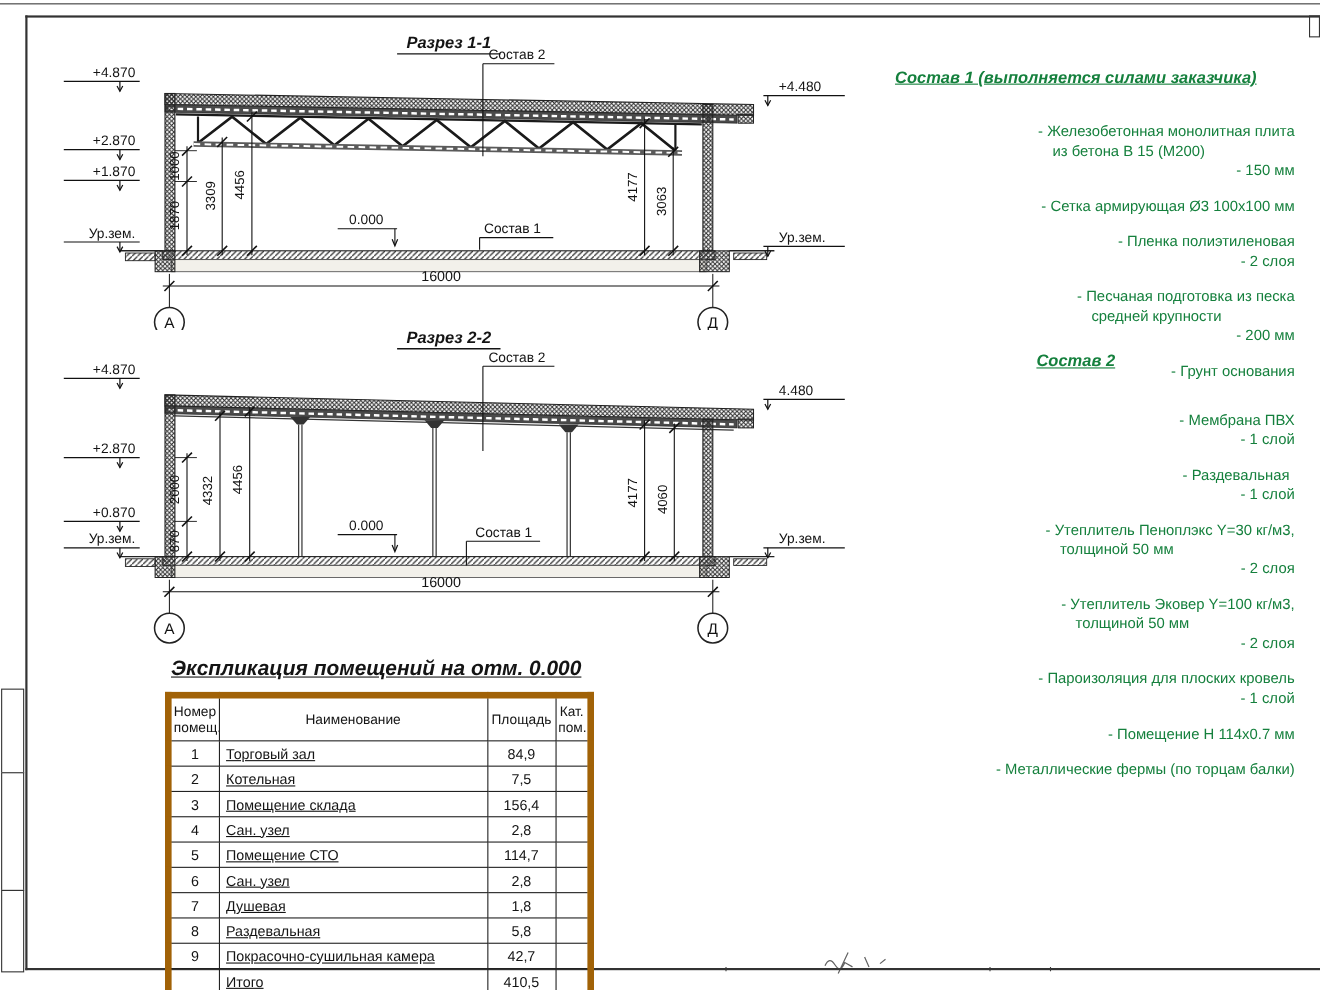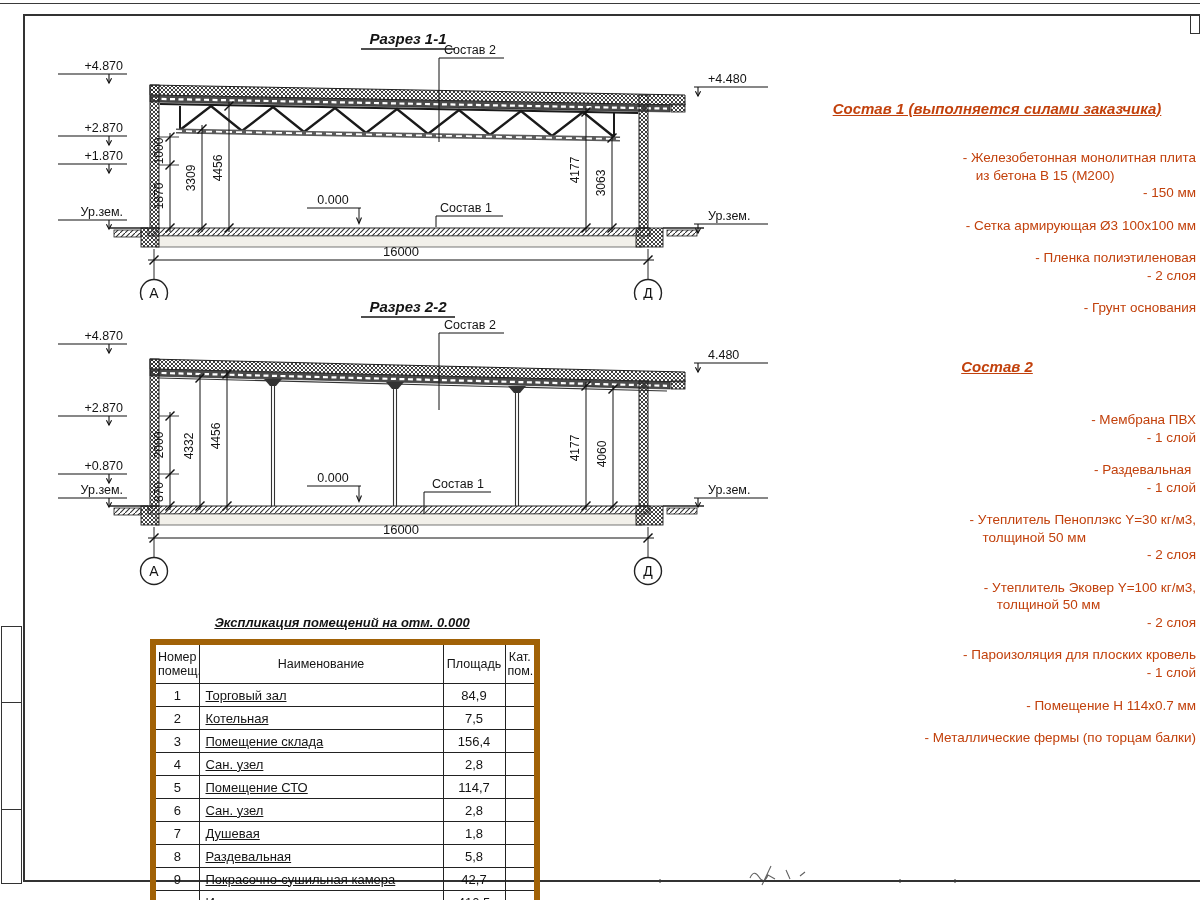--- a/index.html
+++ b/index.html
@@ -22,32 +22,32 @@
   #sec1{top:28px;}
   #sec2{top:298px;}
   svg text{font-family:"Liberation Sans",sans-serif;fill:#141414;}
   .ttl{font-size:15px;font-weight:bold;font-style:italic;}
   .dim{font-size:12px;}
   .elev{font-size:12.5px;}
   .lbl{font-size:12.5px;}
   .axis{font-size:14px;}
 
   
-  .panel{position:absolute;left:798px;width:398px;font-size:13.5px;color:#c2410c;margin-top:38px;}
+  .panel{position:absolute;left:779px;width:398px;font-size:13.5px;color:#15803d;}
   #panel1{top:62px;}
   #panel2{top:320px;}
   .panel-title{text-align:center;font-style:italic;font-weight:bold;font-size:15px;text-decoration:underline;margin-bottom:32px;}
   #panel2 .panel-title{margin-bottom:36px;}
   .mat-row{display:flex;align-items:flex-end;margin-bottom:15px;line-height:1.3;flex-direction:column;}
   .mat-text{padding-left:13px;text-indent:-13px;white-space:pre-line;flex:1;}
   .mat-val{white-space:nowrap;margin-left:6px;}
 
   
   #expl{position:absolute;left:150px;top:598px;width:384px;}
-  #expl-title{text-align:center;font-style:italic;font-weight:bold;font-size:13px;text-decoration:underline;margin-bottom:9px;margin-top:17px;}
+  #expl-title{text-align:center;font-style:italic;font-weight:bold;font-size:19px;text-decoration:underline;margin-bottom:9px;}
   #room-table{border-collapse:collapse;width:384px;font-size:13px;border:6px solid #a16207;table-layout:fixed;}
   #room-table th,#room-table td{border:1.4px solid #222;padding:1px 6px;height:20px;overflow:hidden;}
   #room-table th{font-weight:normal;white-space:pre-line;text-align:center;vertical-align:middle;font-size:12.5px;line-height:1.15;height:36px;padding:1px 2px;}
   #room-table td:nth-child(1),#room-table td:nth-child(3){text-align:center;}
   #room-table td:nth-child(2){text-align:left;text-decoration:underline;}
 
   #signature{position:absolute;left:650px;top:856px;}
 </style>
 </head>
 <body>
@@ -351,20 +351,25 @@
       </div>
       <div class="mat-row">
         <span class="mat-text">- Сетка армирующая Ø3 100х100 мм</span>
         <span class="mat-val"></span>
       </div>
       <div class="mat-row">
         <span class="mat-text">- Пленка полиэтиленовая</span>
         <span class="mat-val">-  2 слоя</span>
       </div>
       <div class="mat-row">
+        <span class="mat-text">- Песчаная подготовка из песка
+средней крупности</span>
+        <span class="mat-val">- 200 мм</span>
+      </div>
+      <div class="mat-row">
         <span class="mat-text">- Грунт основания</span>
         <span class="mat-val"></span>
       </div>
     </div>
 </div>
 
 <div id="panel2" class="panel">
   <div class="panel-title">Состав 2</div>
   <div id="sostav2-list">
       <div class="mat-row">

